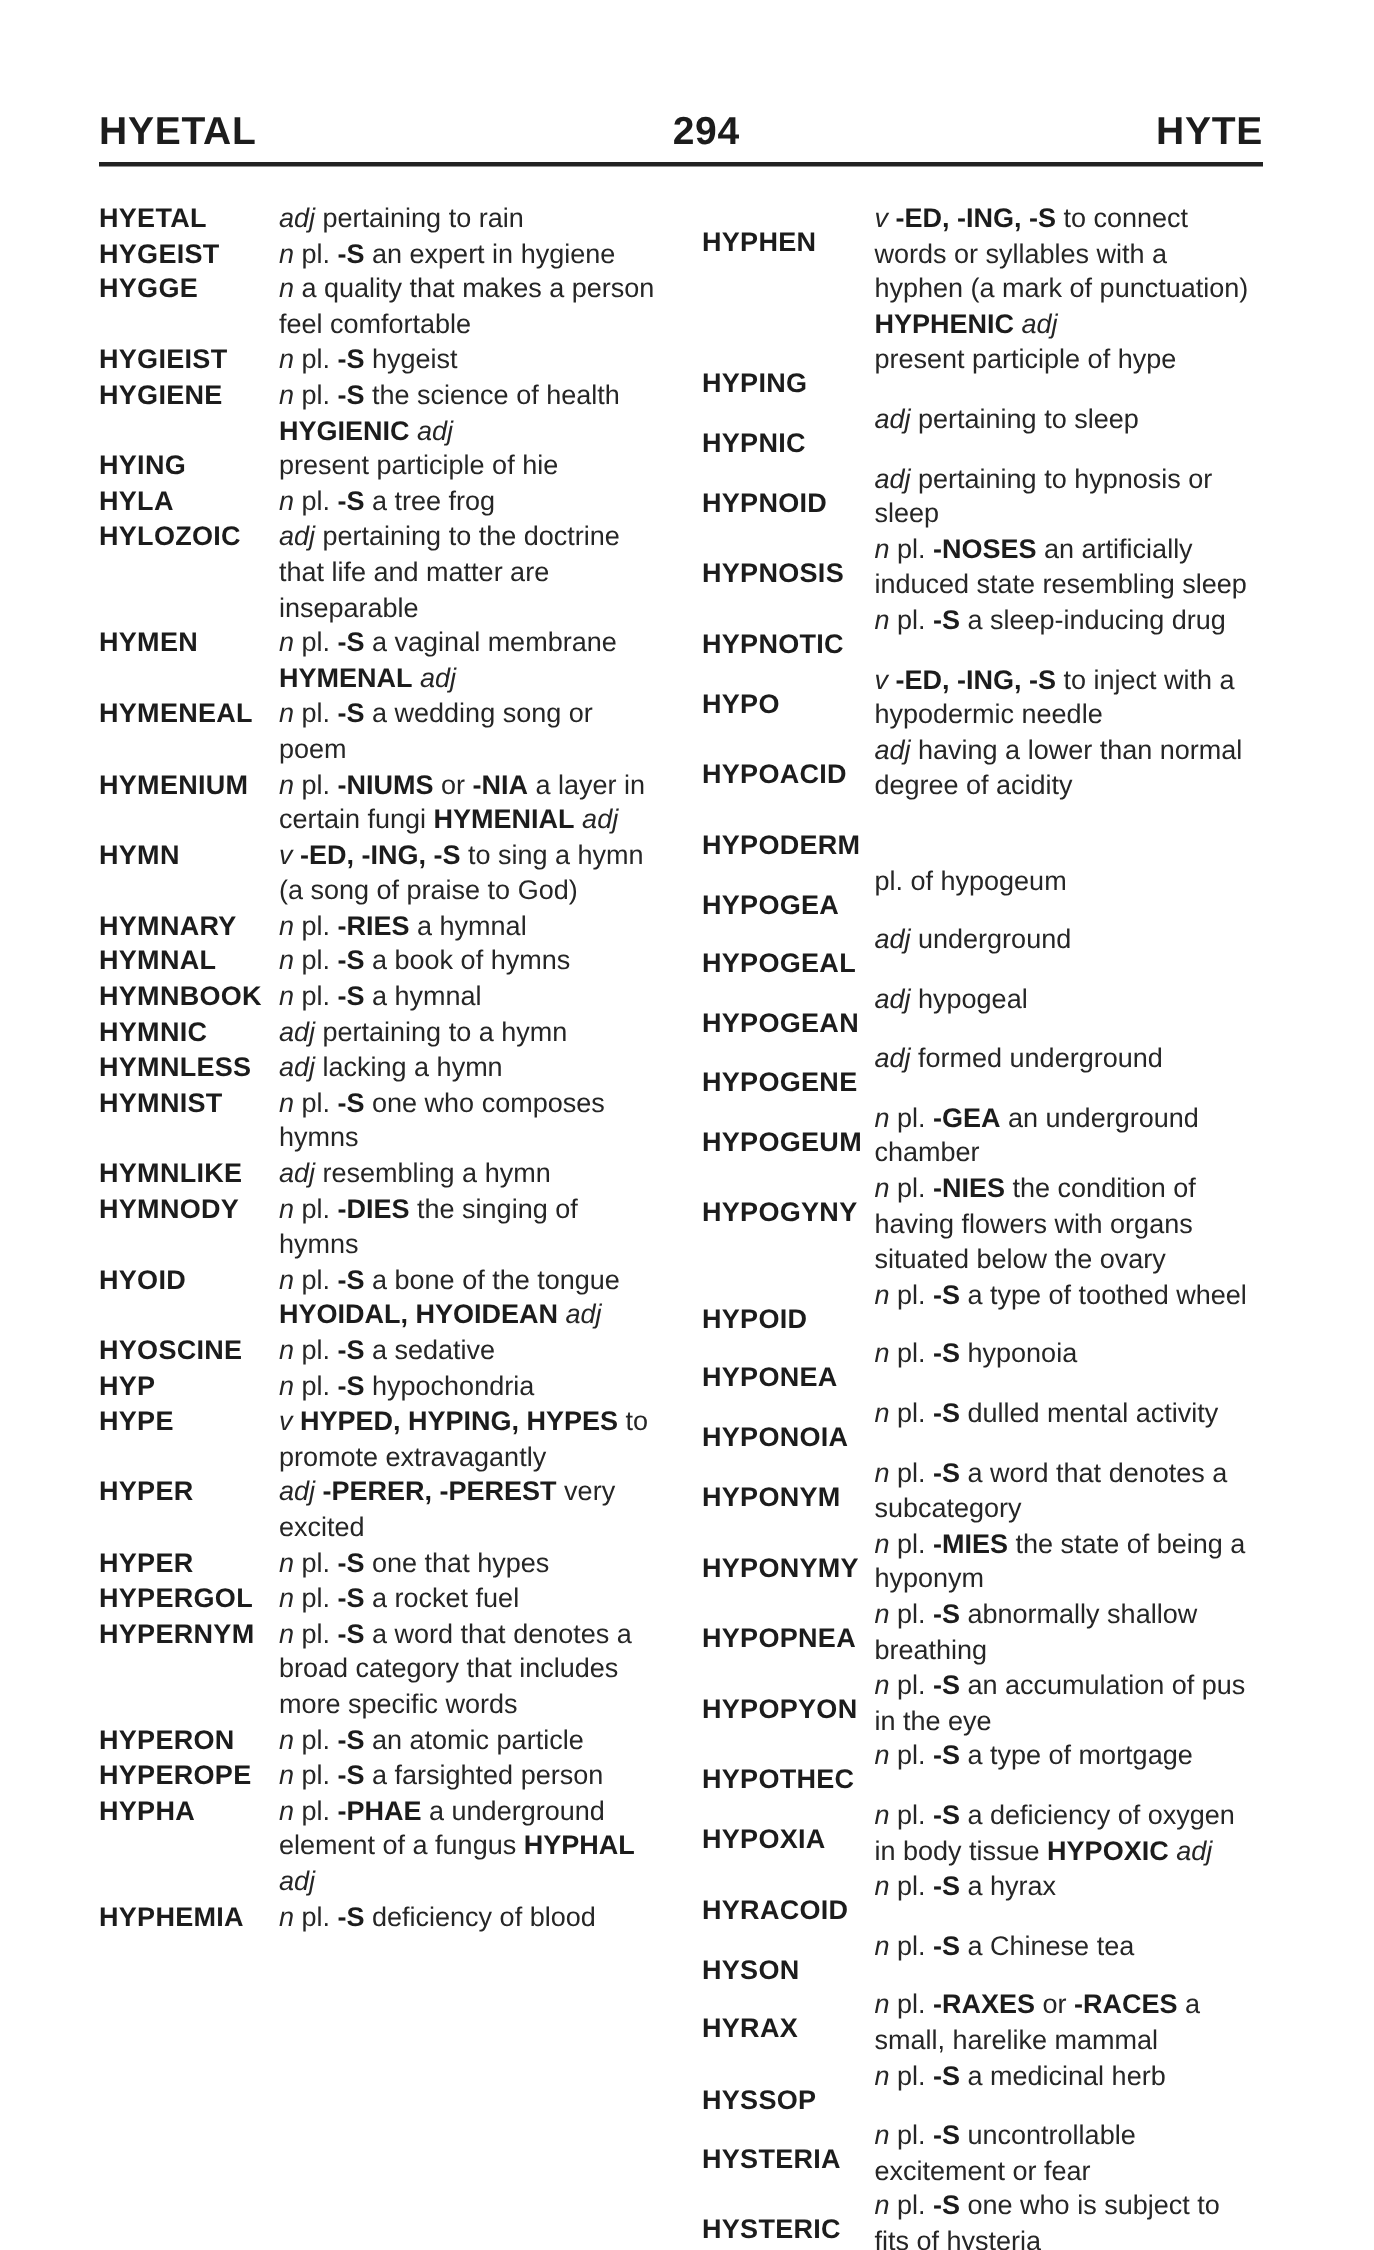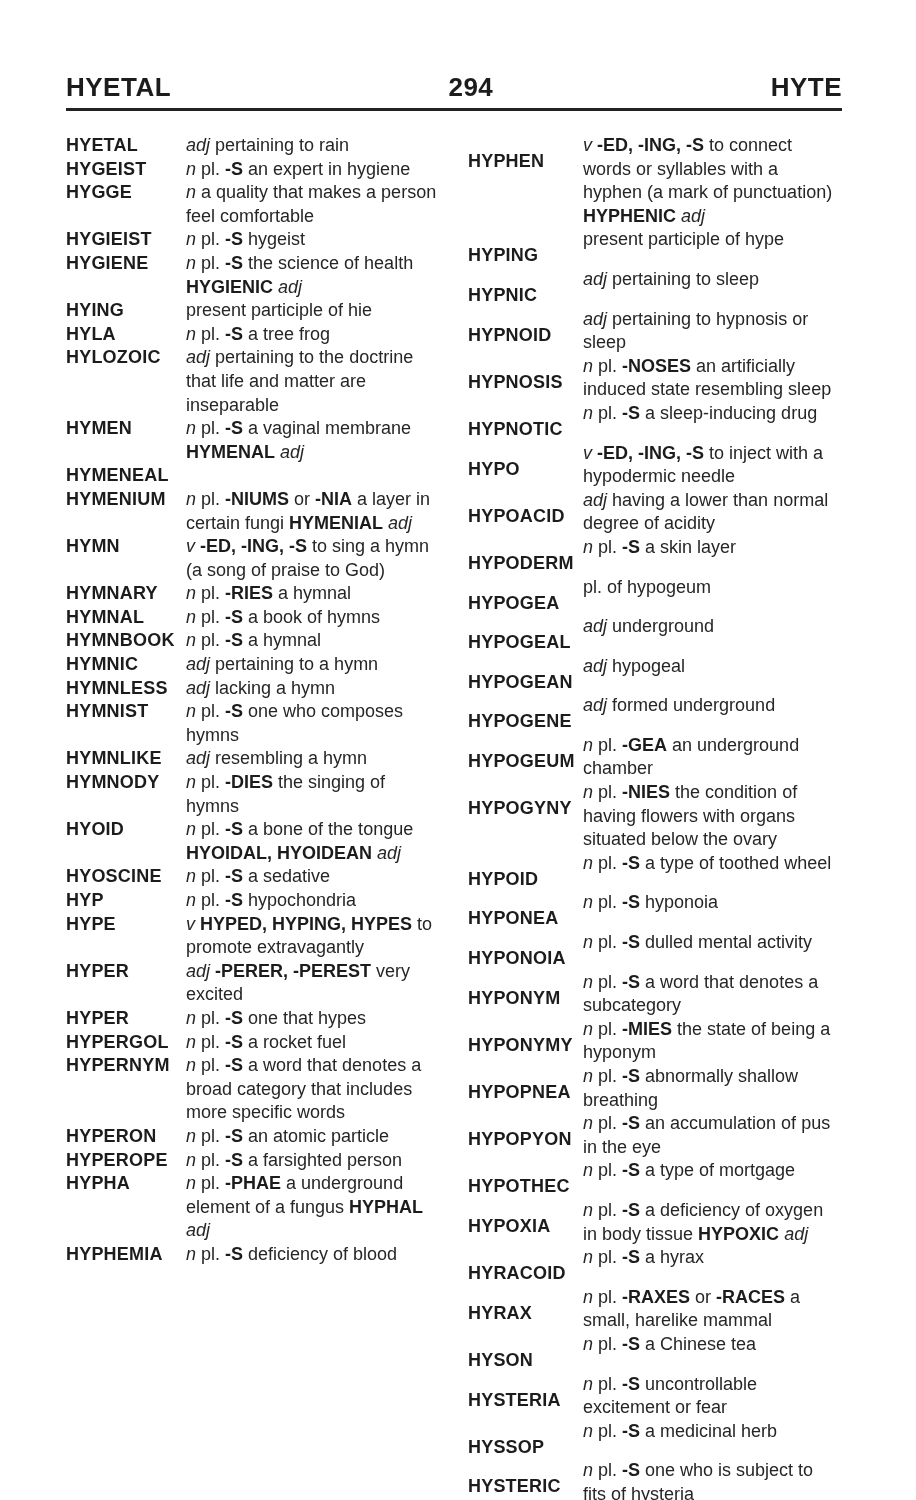--- a/index.html
+++ b/index.html
@@ -99,20 +99,21 @@
         <div class="entry">
           <span class="word">HYLOZOIC</span>
           <span class="def"><span class="seg-i">adj</span><span class="seg-r"> pertaining to the doctrine that life and matter are inseparable</span></span>
         </div>
         <div class="entry">
           <span class="word">HYMEN</span>
           <span class="def"><span class="seg-i">n</span><span class="seg-r"> pl. </span><span class="seg-b">-S</span><span class="seg-r"> a vaginal membrane </span><span class="seg-b">HYMENAL</span><span class="seg-r"> </span><span class="seg-i">adj</span></span>
         </div>
         <div class="entry">
           <span class="word">HYMENEAL</span>
+          <span class="def"><span class="seg-i">n</span><span class="seg-r"> pl. </span><span class="seg-b">-S</span><span class="seg-r"> a wedding song or poem</span></span>
         </div>
         <div class="entry">
           <span class="word">HYMENIUM</span>
           <span class="def"><span class="seg-i">n</span><span class="seg-r"> pl. </span><span class="seg-b">-NIUMS</span><span class="seg-r"> or </span><span class="seg-b">-NIA</span><span class="seg-r"> a layer in certain fungi </span><span class="seg-b">HYMENIAL</span><span class="seg-r"> </span><span class="seg-i">adj</span></span>
         </div>
         <div class="entry">
           <span class="word">HYMN</span>
           <span class="def"><span class="seg-i">v</span><span class="seg-r"> </span><span class="seg-b">-ED, -ING, -S</span><span class="seg-r"> to sing a hymn (a song of praise to God)</span></span>
         </div>
         <div class="entry">
@@ -224,21 +225,20 @@
         <div class="entry">
           <span class="word">HYPO</span>
           <span class="def"><span class="seg-i">v</span><span class="seg-r"> </span><span class="seg-b">-ED, -ING, -S</span><span class="seg-r"> to inject with a hypodermic needle</span></span>
         </div>
         <div class="entry">
           <span class="word">HYPOACID</span>
           <span class="def"><span class="seg-i">adj</span><span class="seg-r"> having a lower than normal degree of acidity</span></span>
         </div>
         <div class="entry">
           <span class="word">HYPODERM</span>
-          <span class="def"><span class="seg-i">n</span><span class="seg-r"> pl. </span><span class="seg-b">-S</span><span class="seg-r"> a skin layer</span></span>
         </div>
         <div class="entry">
           <span class="word">HYPOGEA</span>
           <span class="def"><span class="seg-r">pl. of hypogeum</span></span>
         </div>
         <div class="entry">
           <span class="word">HYPOGEAL</span>
           <span class="def"><span class="seg-i">adj</span><span class="seg-r"> underground</span></span>
         </div>
         <div class="entry">
@@ -291,34 +291,34 @@
         </div>
         <div class="entry">
           <span class="word">HYPOXIA</span>
           <span class="def"><span class="seg-i">n</span><span class="seg-r"> pl. </span><span class="seg-b">-S</span><span class="seg-r"> a deficiency of oxygen in body tissue </span><span class="seg-b">HYPOXIC</span><span class="seg-r"> </span><span class="seg-i">adj</span></span>
         </div>
         <div class="entry">
           <span class="word">HYRACOID</span>
           <span class="def"><span class="seg-i">n</span><span class="seg-r"> pl. </span><span class="seg-b">-S</span><span class="seg-r"> a hyrax</span></span>
         </div>
         <div class="entry">
+          <span class="word">HYSON</span>
+          <span class="def"><span class="seg-i">n</span><span class="seg-r"> pl. </span><span class="seg-b">-S</span><span class="seg-r"> a Chinese tea</span></span>
+        </div>
+        <div class="entry">
           <span class="word">HYRAX</span>
           <span class="def"><span class="seg-i">n</span><span class="seg-r"> pl. </span><span class="seg-b">-RAXES</span><span class="seg-r"> or </span><span class="seg-b">-RACES</span><span class="seg-r"> a small, harelike mammal</span></span>
         </div>
         <div class="entry">
-          <span class="word">HYSON</span>
-          <span class="def"><span class="seg-i">n</span><span class="seg-r"> pl. </span><span class="seg-b">-S</span><span class="seg-r"> a Chinese tea</span></span>
+          <span class="word">HYSSOP</span>
+          <span class="def"><span class="seg-i">n</span><span class="seg-r"> pl. </span><span class="seg-b">-S</span><span class="seg-r"> a medicinal herb</span></span>
         </div>
         <div class="entry">
           <span class="word">HYSTERIA</span>
           <span class="def"><span class="seg-i">n</span><span class="seg-r"> pl. </span><span class="seg-b">-S</span><span class="seg-r"> uncontrollable excitement or fear</span></span>
-        </div>
-        <div class="entry">
-          <span class="word">HYSSOP</span>
-          <span class="def"><span class="seg-i">n</span><span class="seg-r"> pl. </span><span class="seg-b">-S</span><span class="seg-r"> a medicinal herb</span></span>
         </div>
         <div class="entry">
           <span class="word">HYSTERIC</span>
           <span class="def"><span class="seg-i">n</span><span class="seg-r"> pl. </span><span class="seg-b">-S</span><span class="seg-r"> one who is subject to fits of hysteria</span></span>
         </div>
         <div class="entry">
           <span class="word">HYTE</span>
           <span class="def"><span class="seg-i">adj</span><span class="seg-r"> insane</span></span>
         </div>
       </div>

